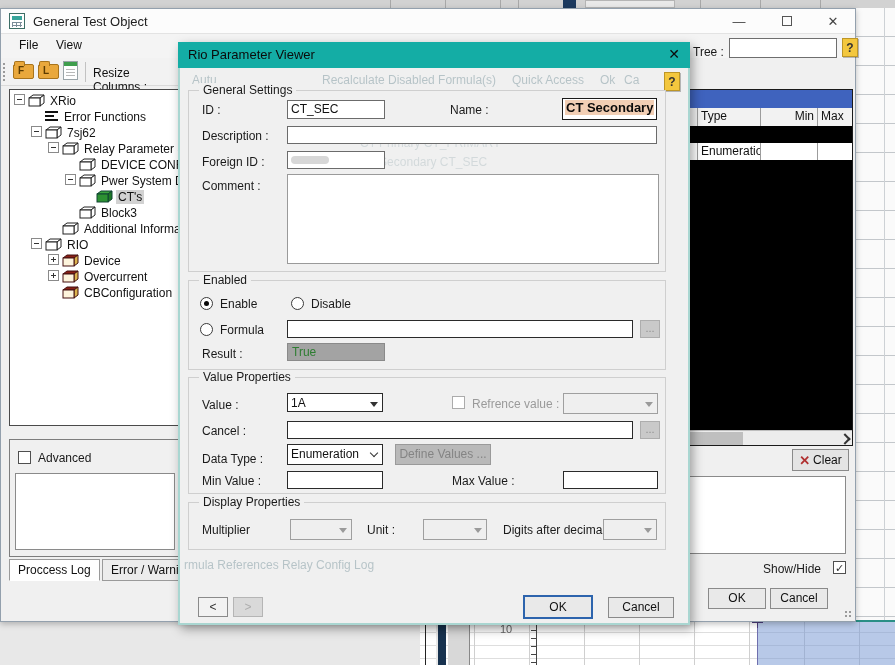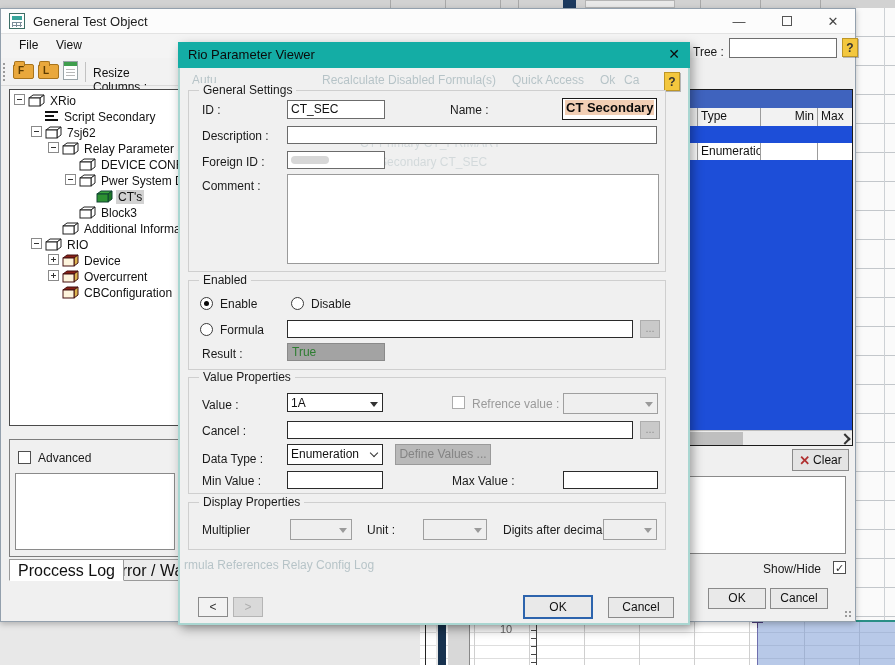--- a/index.html
+++ b/index.html
@@ -73,21 +73,21 @@
   .exp.minus::before, .exp.plus::before { content:""; position:absolute; left:2px; right:2px; top:4px; height:1px; background:#333; }
   .exp.plus::after { content:""; position:absolute; top:2px; bottom:2px; left:4px; width:1px; background:#333; }
   .exp.blank { visibility:hidden; }
   .cube { width:17px; height:13px; flex:0 0 auto; }
   .scripticon { width:14px; height:12px; flex:0 0 auto; position:relative; }
   .scripticon i { position:absolute; left:0; height:2px; background:#111; display:block; }
   .tlabel { padding:0 2px; }
   .tlabel.sel { background:#d2d2d2; }
 
   
-  .param-table { left:686px; top:80px; width:166px; height:357px; border:1px solid #1a1a1a; background:#1d4ed8; }
+  .param-table { left:686px; top:80px; width:166px; height:357px; border:1px solid #1a1a1a; background:#000000; }
   .pt-band { position:absolute; left:0; top:0; width:100%; height:18px; background:#3f63be; }
   .pt-row { position:absolute; left:0; width:100%; display:flex; height:17px; line-height:16px; font-size:12px; }
   .pt-head { top:18px; height:18px; line-height:17px; background:#f2f2f2; }
   .pt-r1 { top:36px; background:#e6e6e6; }
   .pt-r2 { top:53px; background:#fff; }
   .pt-c { border-right:1px solid #9c9c9c; padding:0 3px; overflow:hidden; white-space:nowrap; }
   .pt-c.c0 { width:10px; padding:0; }
   .pt-c.c1 { width:63px; }
   .pt-c.c2 { width:57px; text-align:right; }
   .pt-c.c3 { width:34px; border-right:none; }
@@ -96,21 +96,21 @@
   .pt-arrow { position:absolute; right:2px; top:2px; width:12px; height:11px; }
   .pt-arrow::before { content:""; position:absolute; left:3px; top:2px; width:6px; height:6px; border-right:2px solid #333; border-bottom:2px solid #333; transform:rotate(-45deg); }
 
   
   .adv-box { left:8px; top:430px; width:170px; height:118px; border:1px solid #7d7d7d; background:#f0f0f0; }
   .cb { position:absolute; width:13px; height:13px; background:#fff; border:1px solid #4f4f4f; font-size:11px; line-height:12px; text-align:center; color:#333; }
   .adv-cb { left:8px; top:11px; }
   .adv-label { left:28px; top:11px; }
   .adv-white { left:5px; top:33px; width:160px; height:77px; background:#fff; border:1px solid #8a8a8a; }
   .tabs { left:8px; top:550px; height:22px; }
-  .tab { position:absolute; top:0; height:22px; line-height:21px; padding:0 8px; border:1px solid #9a9a9a; background:#ececec; font-size:16px; white-space:nowrap; }
+  .tab { position:absolute; top:0; height:22px; line-height:21px; padding:0 8px; border:1px solid #9a9a9a; background:#ececec; font-size:12px; white-space:nowrap; }
   .tab.active { background:#fff; border-bottom:1px solid #fff; font-weight:normal; z-index:2; }
 
   .clear-btn { left:791px; top:440px; width:57px; height:22px; background:#e4e4e4; border:1px solid #8a8a8a; display:flex; align-items:center; justify-content:center; gap:3px; font-size:12px; }
   .clear-x { color:#b03030; font-weight:bold; font-size:13px; }
   .log-white { left:686px; top:467px; width:159px; height:78px; background:#fff; border:1px solid #8a8a8a; }
   .showhide-label { left:762px; top:553px; }
   .showhide-cb { left:832px; top:552px; }
   .btn { background:#e9e9e9; border:1px solid #8a8a8a; text-align:center; font-size:12px; }
   .mw-ok { left:707px; top:579px; width:58px; height:21px; line-height:19px; }
   .mw-cancel { left:769px; top:579px; width:58px; height:21px; line-height:19px; }
@@ -230,21 +230,21 @@
             </svg></span>
           <span class="tlabel">XRio</span>
         </div>
       <div class="trow" style="top:20px;left:21px">
           <span class="exp blank"></span>
           <span class="scripticon">
             <i style="top:1px;width:13px"></i>
             <i style="top:5px;width:9px"></i>
             <i style="top:9px;width:13px"></i>
           </span>
-          <span class="tlabel">Script Secondary</span>
+          <span class="tlabel">Error Functions</span>
         </div>
       <div class="trow" style="top:36px;left:21px">
           <span class="exp minus"></span>
           <span class="cube"><svg width="17" height="13">
               <polygon points="1,4 5,1 16,1 12,4" fill="#fff" stroke="#222"></polygon>
               <polygon points="12,4 16,1 16,9 12,12" fill="#fff" stroke="#222"></polygon>
               <rect x="1" y="4" width="11" height="8" fill="#fff" stroke="#222"></rect>
             </svg></span>
           <span class="tlabel">7sj62</span>
         </div>

